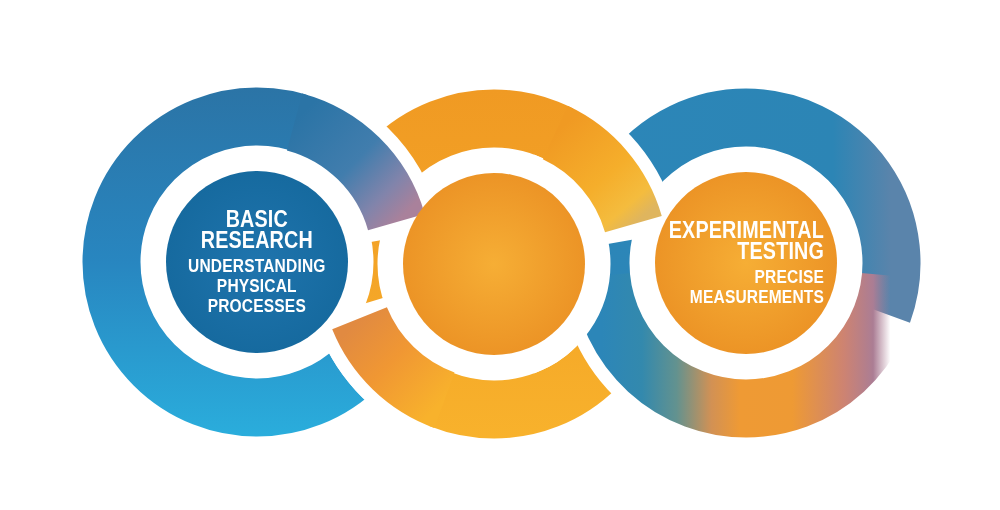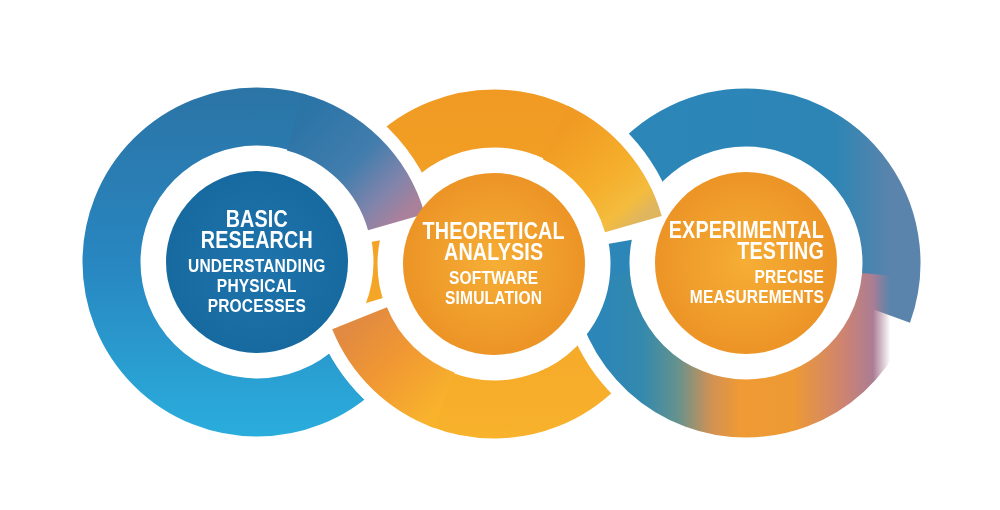--- a/index.html
+++ b/index.html
@@ -120,28 +120,20 @@
 
   <div class="node" style="left: 162px; top: 167px; color: rgb(255, 255, 255);">
     <div class="condense">
       <div class="node-title">BASIC
 RESEARCH</div>
       <div class="node-subtitle">UNDERSTANDING
 PHYSICAL
 PROCESSES</div>
     </div>
   </div>
-  <div class="node" style="left: 399px; top: 169px; color: rgb(255, 255, 255);">
-    <div class="condense">
-      <div class="node-title">THEORETICAL
-ANALYSIS</div>
-      <div class="node-subtitle">SOFTWARE
-SIMULATION</div>
-    </div>
-  </div>
   <div class="node" style="left: 651px; top: 168px; color: rgb(255, 255, 255); text-align: right;">
     <div class="condense">
       <div class="node-title">EXPERIMENTAL
 TESTING</div>
       <div class="node-subtitle">PRECISE
 MEASUREMENTS</div>
     </div>
   </div>
 
 </div>

